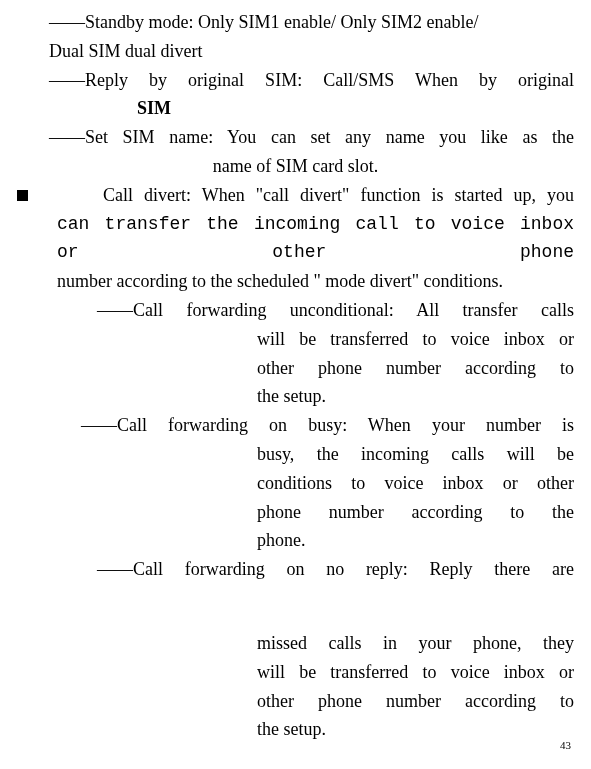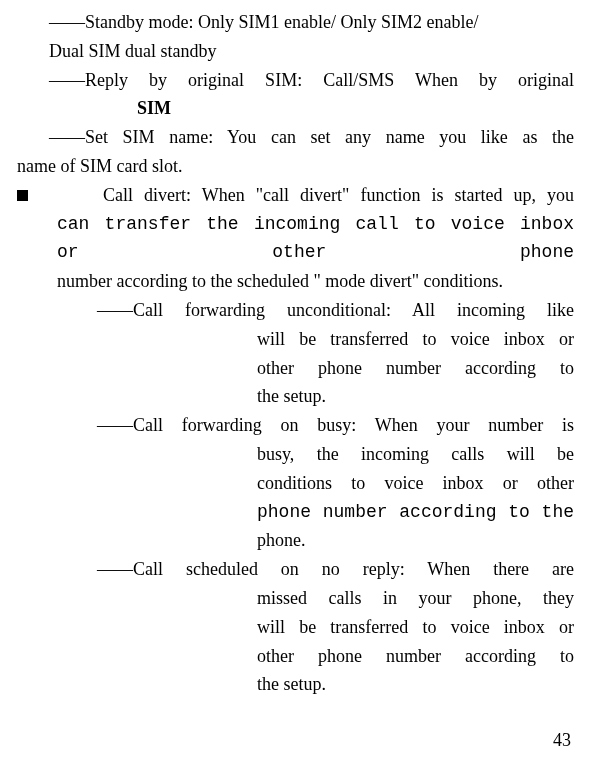--- a/index.html
+++ b/index.html
@@ -1,18 +1,19 @@
 <!DOCTYPE html>
 <html><head>
   <meta charset="utf-8">
   <style>
     * {
       margin: 0;
       padding: 0;
       box-sizing: border-box;
+      text-align: center;
     }
     body {
       width: 591px;
       height: 769px;
       background: #fff;
       font-family: "Times New Roman", serif;
       font-size: 18px;
       color: #000;
       padding: 8px 17px 0 17px;
       position: relative;
@@ -49,55 +50,55 @@
       width: 100%;
     }
     .bullet-cont {
       margin-left: 40px;
       text-align: justify;
     }
     .page-num {
       position: absolute;
       bottom: 14px;
       right: 20px;
-      font-size: 18px;
+      font-size: 11px;
     }
     .flush-left {
       margin-left: 0;
     }
   </style>
 </head>
 <body>
 
 <div class="dash-entry">――Standby mode: Only SIM1 enable/ Only SIM2 enable/</div>
-<div class="dash-entry">Dual SIM dual standby</div>
+<div class="dash-entry">Dual SIM dual divert</div>
 
 <div class="dash-entry" style="text-align-last: justify;">――Reply by original SIM: Call/SMS When by original</div>
 <div class="dash-cont">SIM</div>
 
 <div class="dash-entry" style="text-align-last: justify;">――Set SIM name: You can set any name you like as the</div>
 <div class="flush-left">name of SIM card slot.</div>
 
 <div class="bullet-line">
   <span class="square"></span>
   <span class="bullet-first" style="text-align-last: justify;">Call divert: When "call divert" function is started up, you</span>
 </div>
 <div class="bullet-cont" style="text-align-last: justify; font-family: Liberation Mono, monospace;">can transfer the incoming call to voice inbox or other phone</div>
 <div class="bullet-cont">number according to the scheduled " mode divert" conditions.</div>
 
-<div class="dash-entry" style="margin-left: 80px; text-align-last: justify;">――Call forwarding unconditional: All incoming like</div>
+<div class="dash-entry" style="margin-left: 80px; text-align-last: justify;">――Call forwarding unconditional: All transfer calls</div>
 <div class="dash-cont-indent" style="text-align-last: justify;">will be transferred to voice inbox or</div>
 <div class="dash-cont-indent" style="text-align-last: justify;">other phone number according to</div>
 <div class="dash-cont-indent">the setup.</div>
 
-<div class="dash-entry" style="margin-left: 80px; text-align-last: justify;">――Call forwarding on busy: When your number is</div>
+<div class="dash-entry" style="margin-left: 64px; text-align-last: justify;">――Call forwarding on busy: When your number is</div>
 <div class="dash-cont-indent" style="text-align-last: justify;">busy, the incoming calls will be</div>
 <div class="dash-cont-indent" style="text-align-last: justify;">conditions to voice inbox or other</div>
-<div class="dash-cont-indent" style="text-align-last: justify; font-family: Liberation Mono, monospace;">phone number according to the</div>
+<div class="dash-cont-indent" style="text-align-last: justify;">phone number according to the</div>
 <div class="dash-cont-indent">phone.</div>
 
-<div class="dash-entry" style="margin-left: 80px; text-align-last: justify;">――Call scheduled on no reply: When there are</div>
-<div class="dash-cont-indent" style="text-align-last: justify;">missed calls in your phone, they</div>
+<div class="dash-entry" style="margin-left: 80px; text-align-last: justify;">――Call forwarding on no reply: Reply there are</div>
+<div class="dash-cont-indent" style="text-align-last: justify; margin-top: 45px;">missed calls in your phone, they</div>
 <div class="dash-cont-indent" style="text-align-last: justify;">will be transferred to voice inbox or</div>
 <div class="dash-cont-indent" style="text-align-last: justify;">other phone number according to</div>
 <div class="dash-cont-indent">the setup.</div>
 
 <div class="page-num">43</div>
 
 </body></html>

